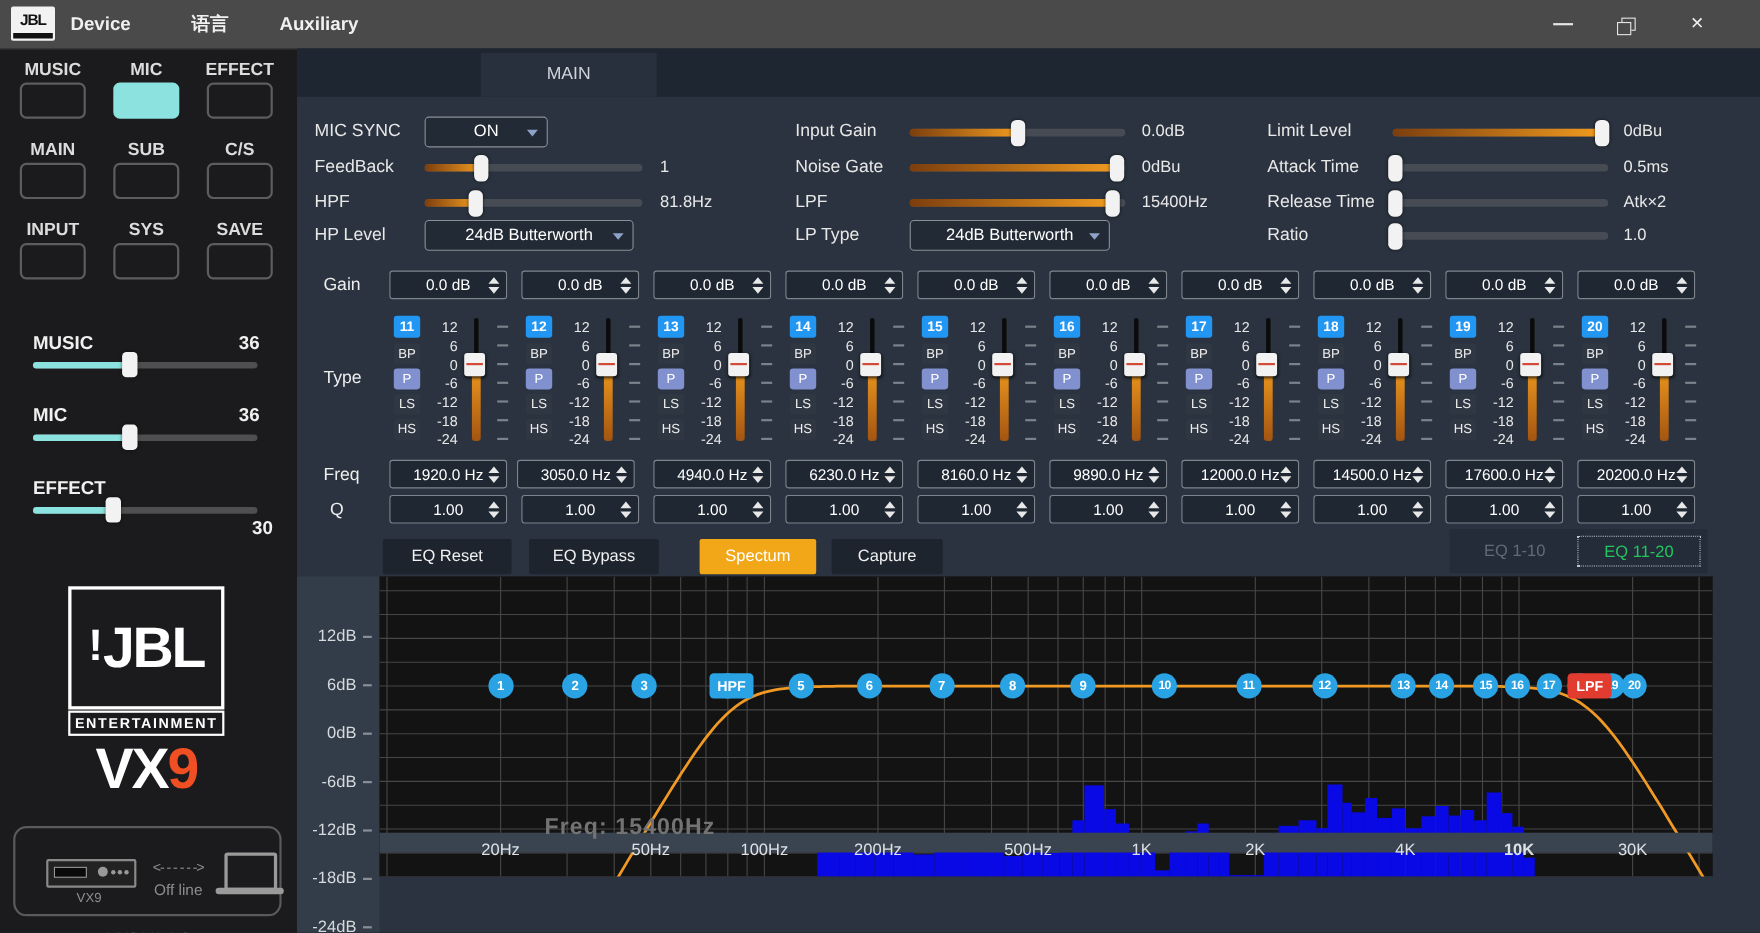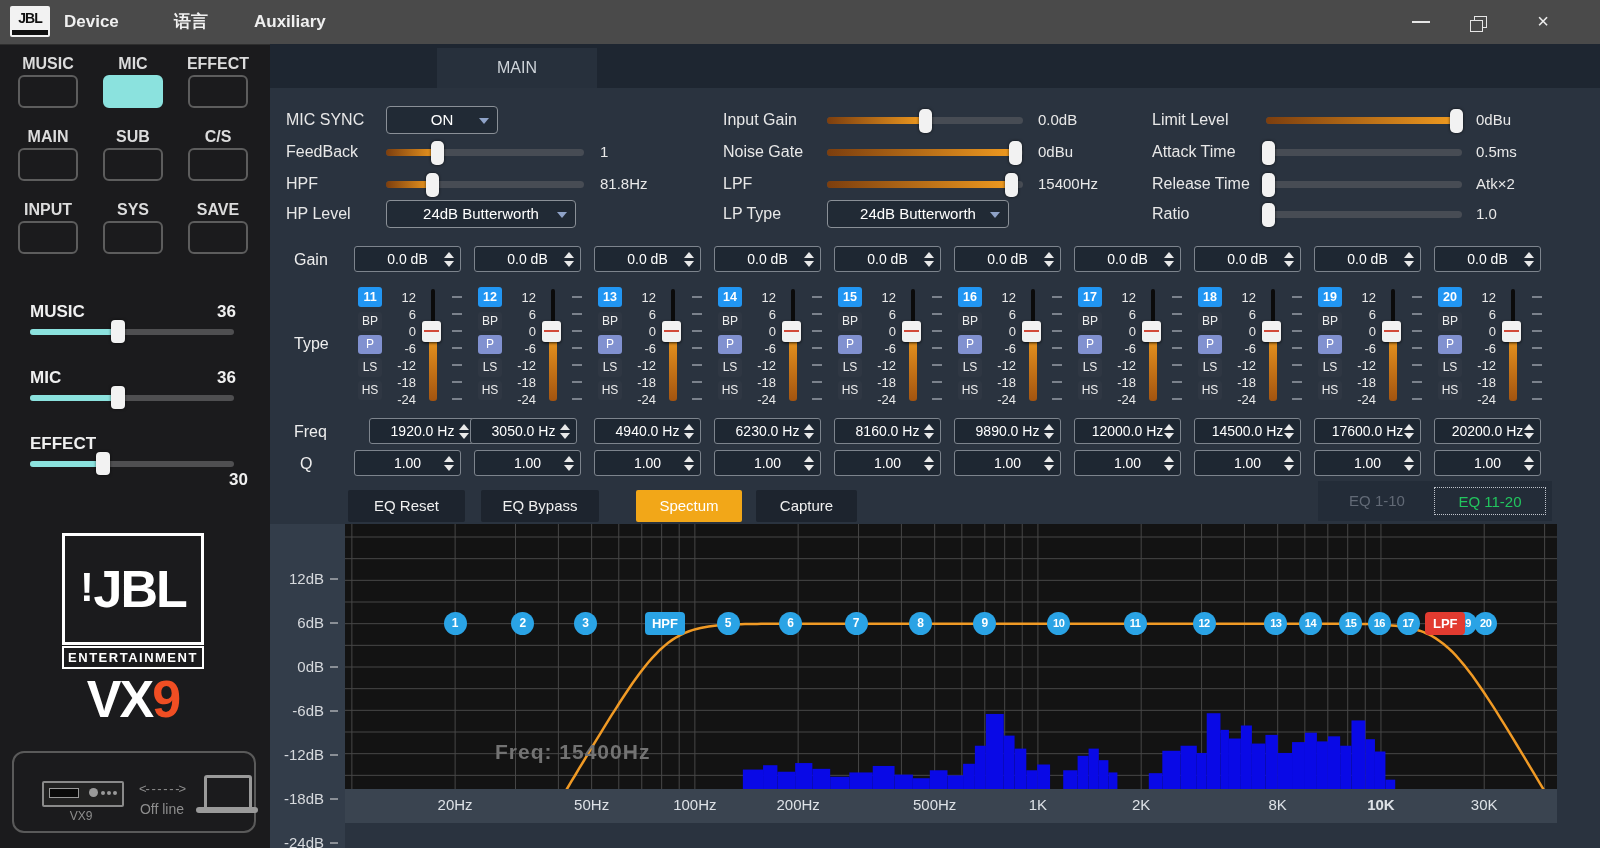--- a/index.html
+++ b/index.html
@@ -82,21 +82,21 @@
   
   #ycol{position:absolute;left:0;top:479px;width:75px;height:324px;background:#333d4a;}
   .ylab{position:absolute;width:50px;text-align:right;color:#d6d9dd;font-size:15px;}
   .ytick{position:absolute;width:8px;height:2px;background:#8a8f96;}
   #plot{position:absolute;left:75px;top:479px;width:1212px;height:273px;background:#131313;overflow:hidden;}
   #plot-overlay{position:absolute;left:0;top:0;width:1212px;height:273px;}
   .mkr{position:absolute;width:23px;height:23px;border-radius:50%;background:#2aa3e5;color:#fff;font-weight:bold;font-size:12px;text-align:center;line-height:23px;z-index:2;}
   .mkr.two{font-size:11px;letter-spacing:-0.5px;}
   .fbadge{position:absolute;width:40px;height:23px;border-radius:4px;color:#fff;font-weight:bold;font-size:13px;text-align:center;line-height:23px;z-index:3;}
   #annotation{position:absolute;left:150px;top:216px;color:#737373;font-size:21px;font-weight:bold;letter-spacing:1px;z-index:4;}
-  #xstrip{position:absolute;left:75px;top:744px;width:1212px;height:34px;background:#3a4450;}
+  #xstrip{position:absolute;left:75px;top:712px;width:1212px;height:18px;background:#3a4450;}
   .xlab{position:absolute;width:80px;text-align:center;top:7px;color:#dde1e6;font-size:15px;}
 </style>
 </head>
 <body>
 
 <div id="app">
 
   <div id="titlebar">
     <div id="logo-box">
       <div class="jbl">JBL</div>
@@ -274,21 +274,21 @@
           <div class="scalenum" style="left: 34px; top: 73px;">-12</div>
           <div class="vtick" style="left: 100px; top: 79px;"></div>
           <div class="scalenum" style="left: 34px; top: 90px;">-18</div>
           <div class="vtick" style="left: 100px; top: 96px;"></div>
           <div class="scalenum" style="left: 34px; top: 107px;">-24</div>
           <div class="vtick" style="left: 100px; top: 113px;"></div>
           <div class="vtrack"></div>
           <div class="vfill" style="top: 46px; height: 70px;"></div>
           <div class="vhandle" style="top: 36px;"></div>
         </div>
-        <div class="spin" style="left: 99px; top: 373px;">1920.0 Hz<div class="arr">
+        <div class="spin" style="left: 84px; top: 373px;">1920.0 Hz<div class="arr">
             <div class="up"></div>
             <div class="dn"></div>
           </div></div>
         <div class="spin" style="left: 84px; top: 405px;">1.00<div class="arr">
             <div class="up"></div>
             <div class="dn"></div>
           </div></div>
         <div class="spin" style="left: 204px; top: 201px;">0.0 dB<div class="arr">
             <div class="up"></div>
             <div class="dn"></div>
@@ -760,18 +760,18 @@
         </div>
     </div>
     <div id="xstrip">
         <div class="xlab" style="left: 70.1219px;">20Hz</div>
         <div class="xlab" style="left: 206.627px;">50Hz</div>
         <div class="xlab" style="left: 309.89px;">100Hz</div>
         <div class="xlab" style="left: 413.152px;">200Hz</div>
         <div class="xlab" style="left: 549.658px;">500Hz</div>
         <div class="xlab" style="left: 652.92px;">1K</div>
         <div class="xlab" style="left: 756.183px;">2K</div>
-        <div class="xlab" style="left: 892.688px;">8K</div>
+        <div class="xlab" style="left: 892.688px;">4K</div>
         <div class="xlab" style="left: 995.951px; font-weight: bold;">10K</div>
         <div class="xlab" style="left: 1099.21px;">30K</div>
       </div>
   </div>
 </div>
 
 </body></html>

